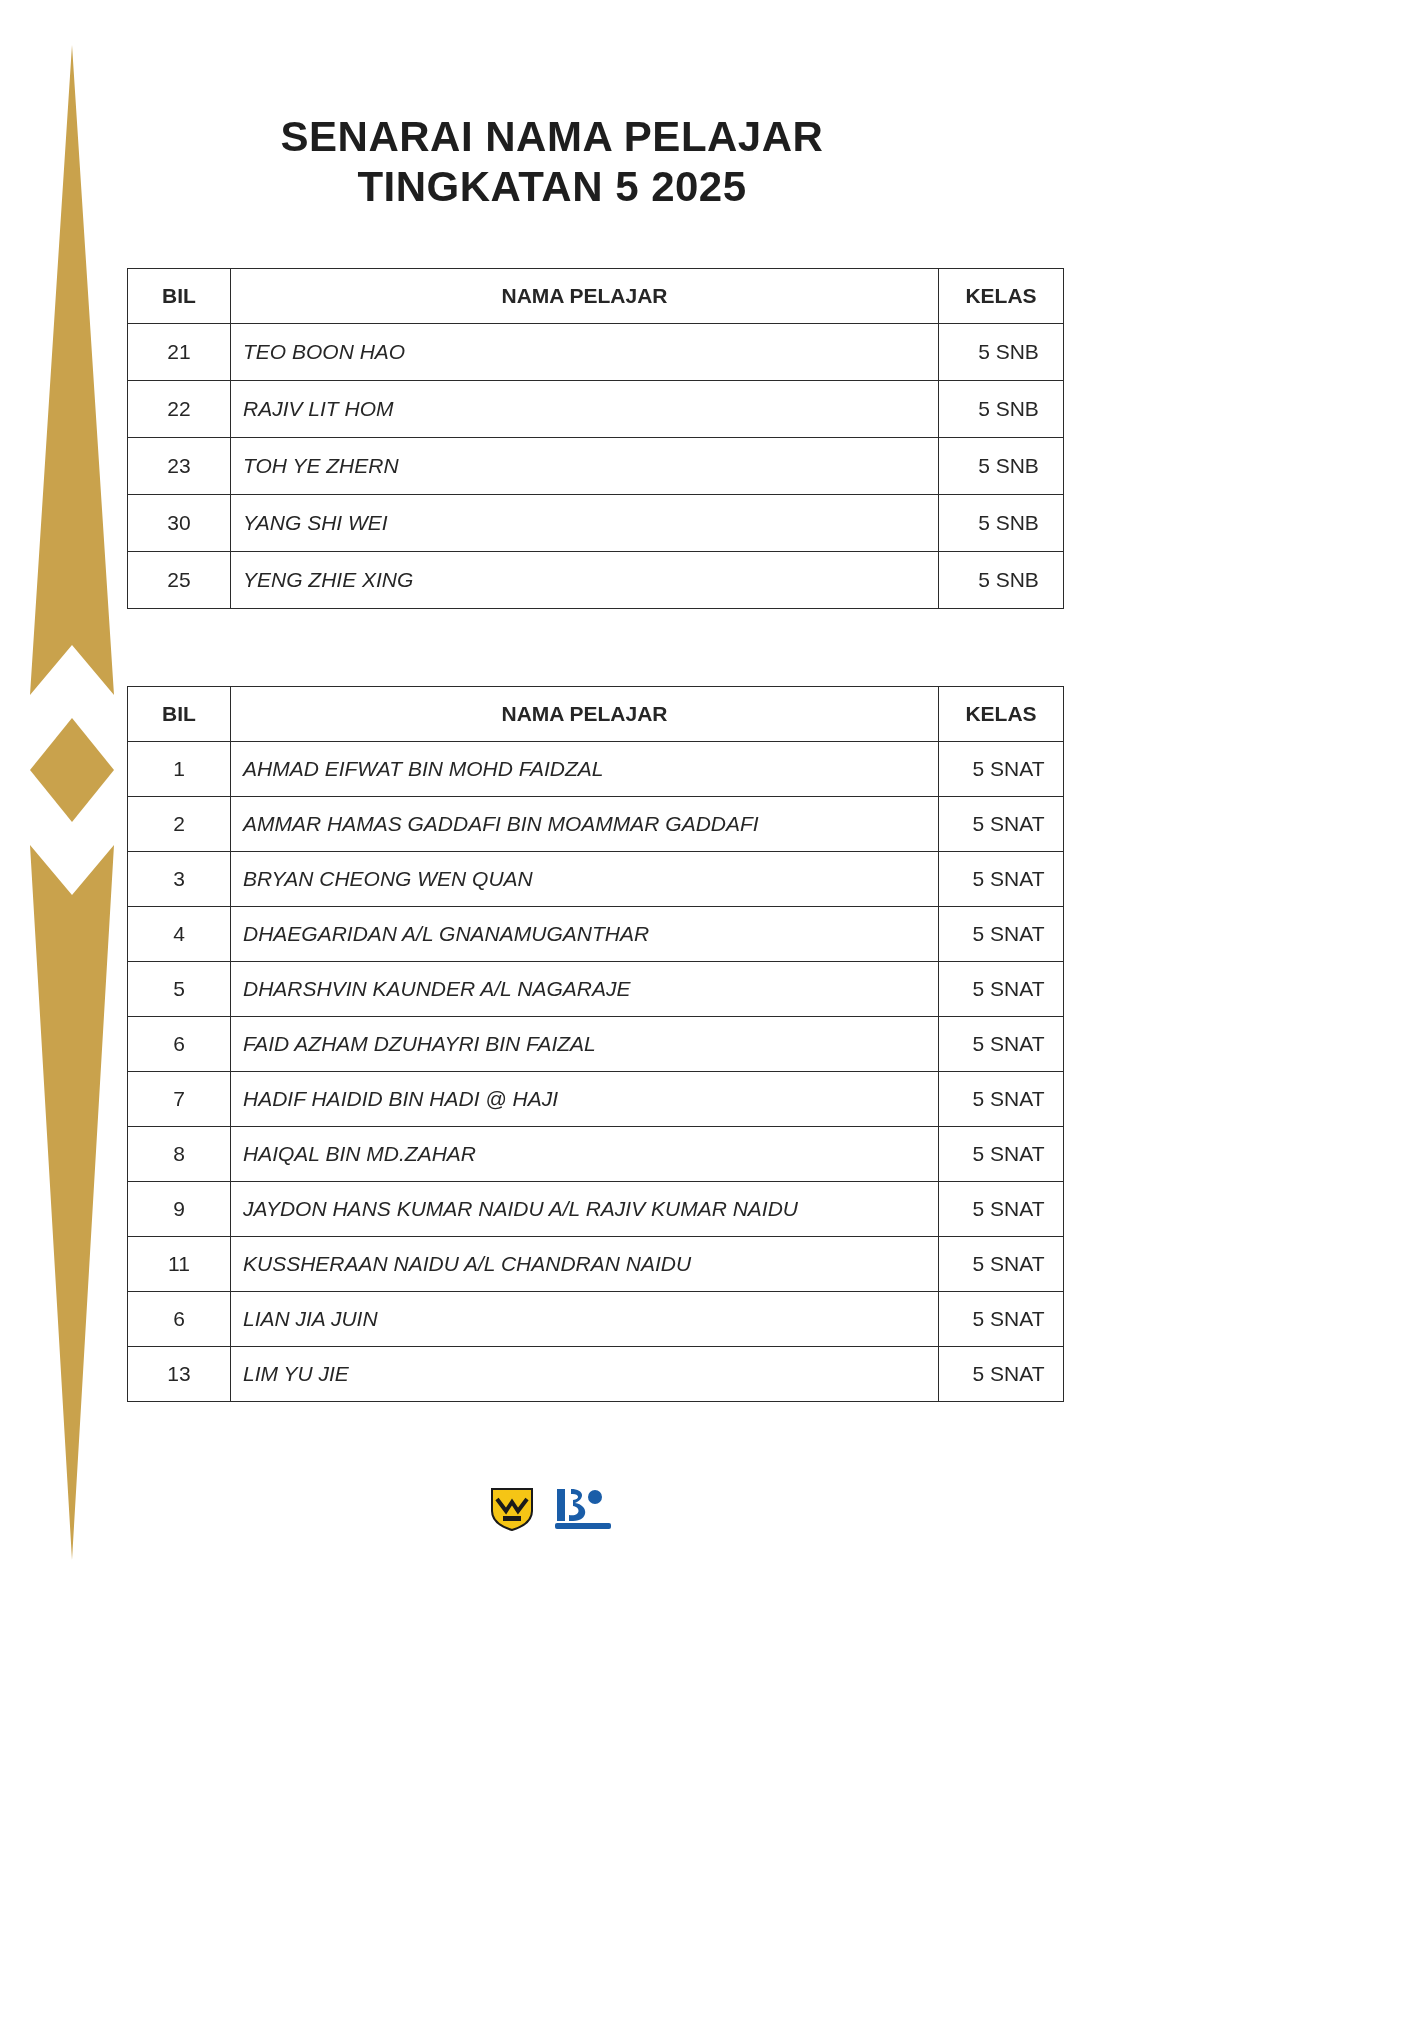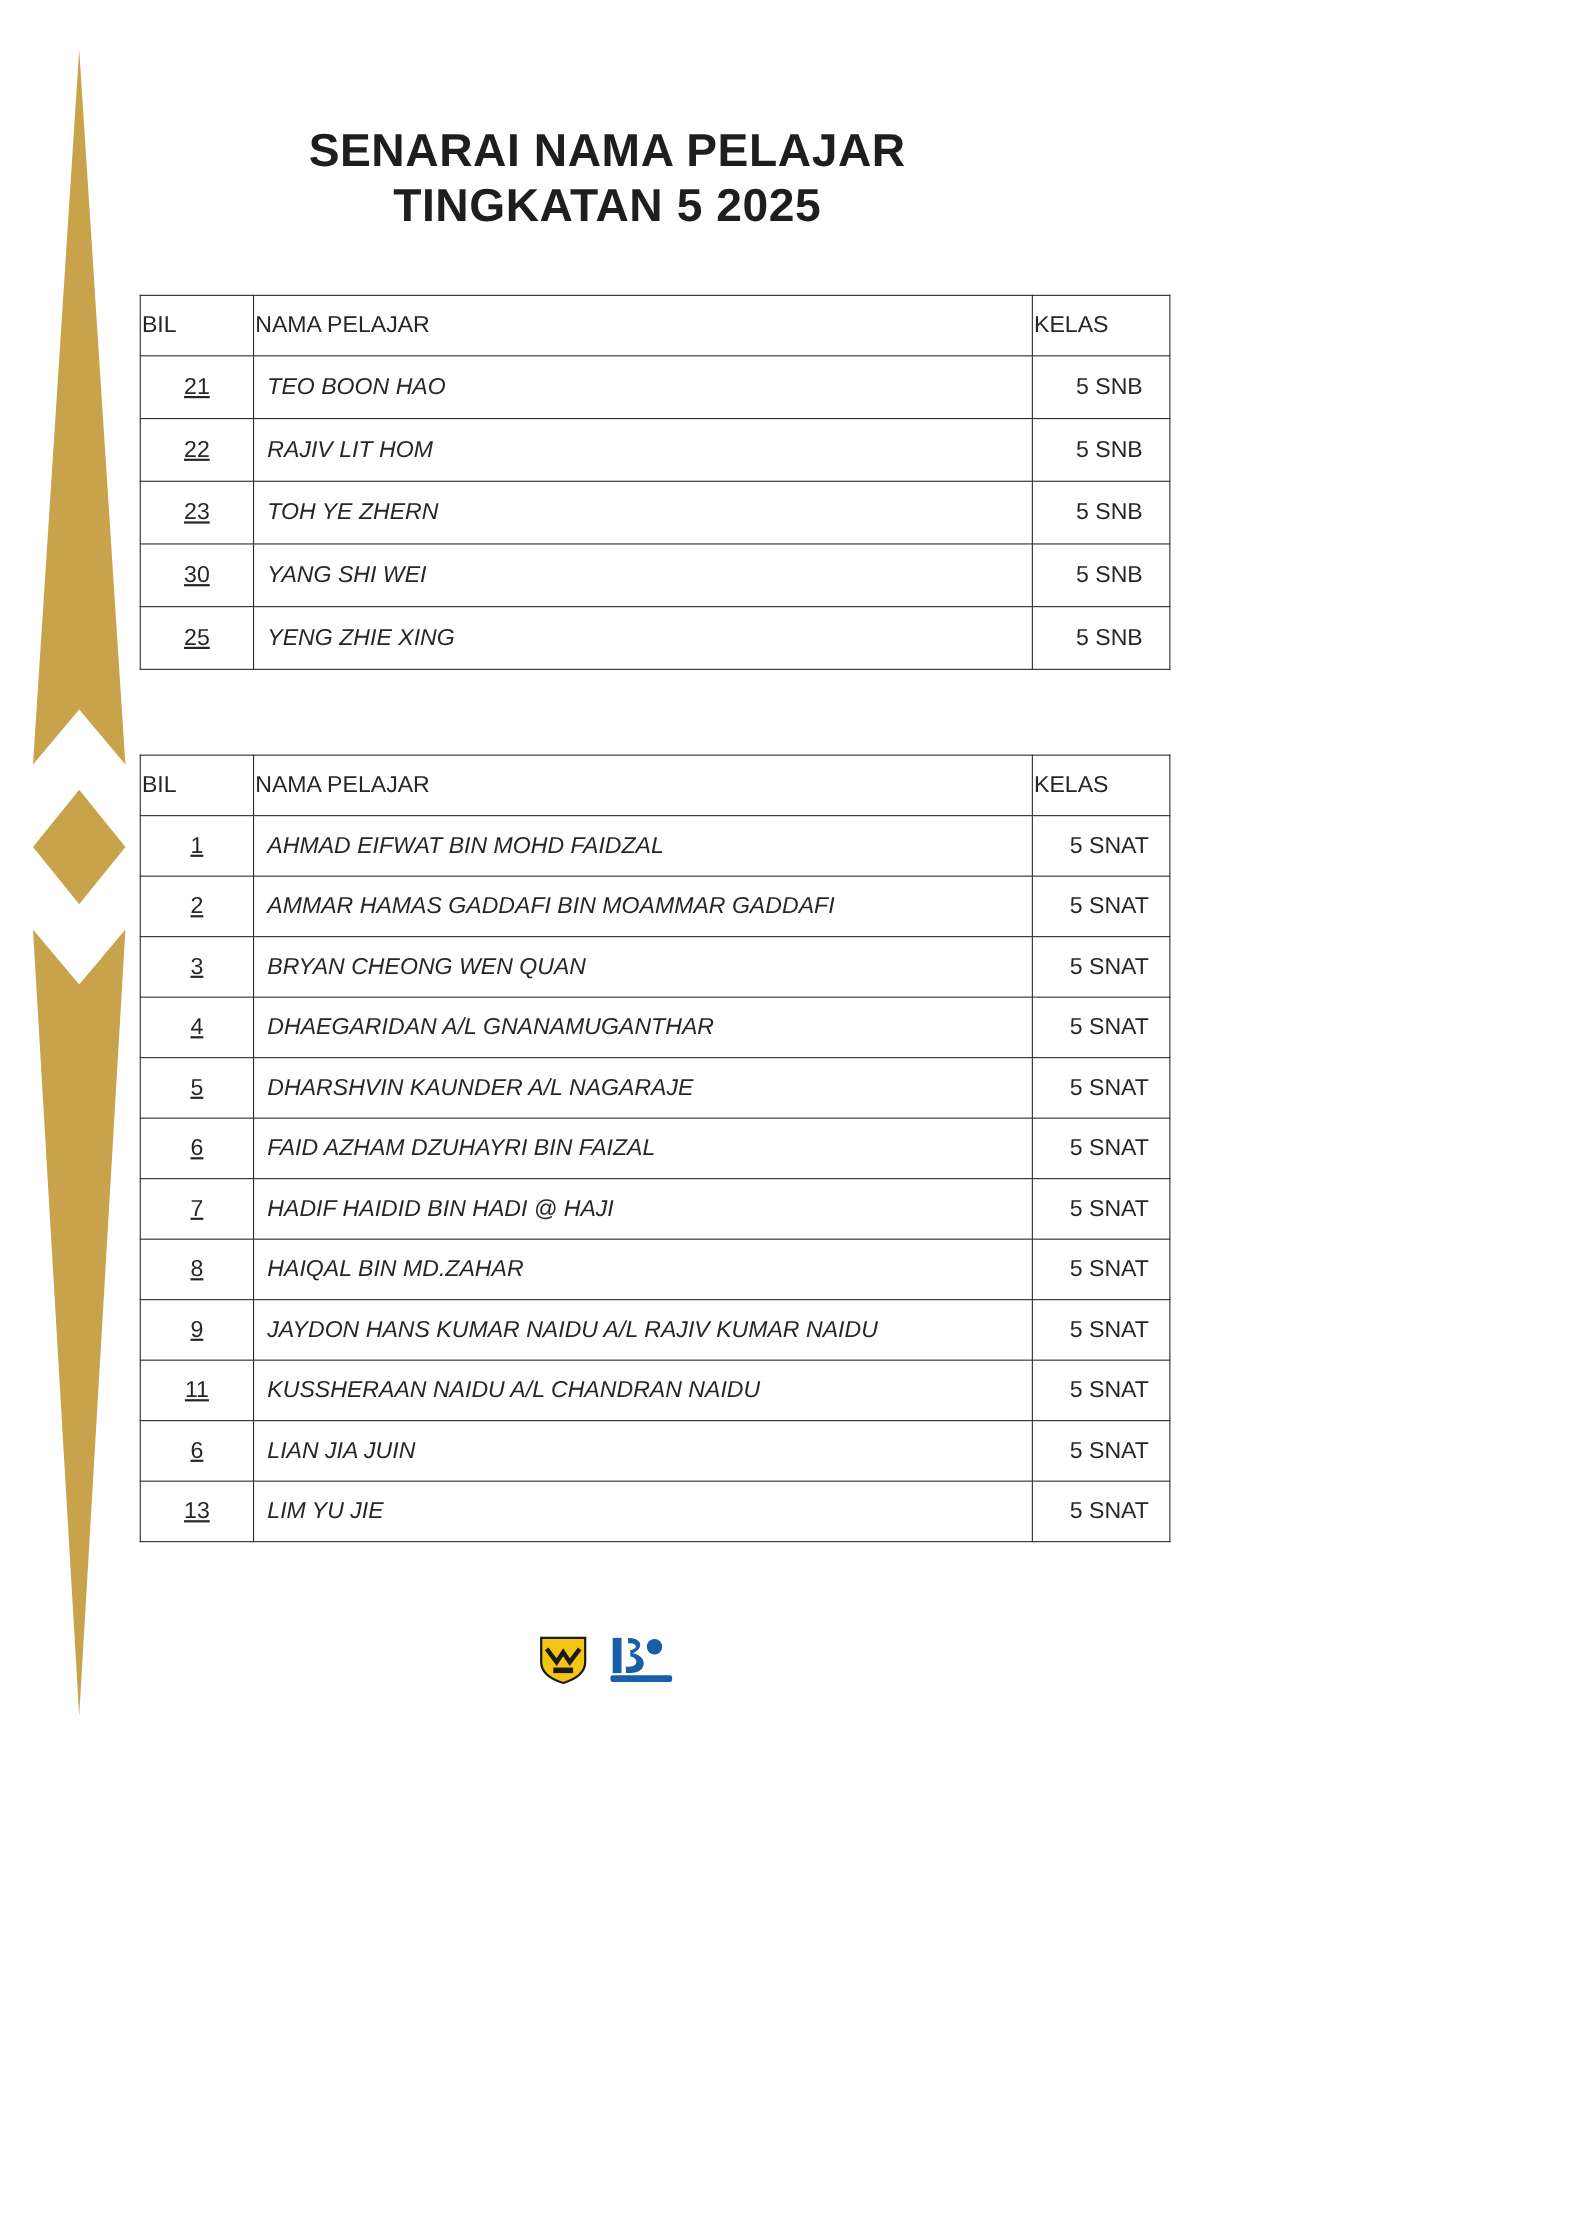--- a/index.html
+++ b/index.html
@@ -25,24 +25,24 @@
     border-collapse:collapse;table-layout:fixed;
     font-size:21px;color:#262626;
   }
   .tbl-1{top:268px;}
   .tbl-2{top:686px;}
   .tbl th,.tbl td{
     border:1px solid #2b2b2b;
     vertical-align:middle;
     overflow:hidden;white-space:nowrap;
   }
-  .tbl th{font-weight:400;text-align:left;height:52px;}
+  .tbl th{font-weight:700;text-align:center;height:52px;}
   .tbl-1 td{height:54px;}
   .tbl-2 td{height:52px;}
-  .col-bil{text-align:center;text-decoration:underline;}
+  .col-bil{text-align:center;}
   .col-nama{text-align:left;padding-left:12px;font-style:italic;}
   .col-kelas{text-align:center;padding-left:16px;}
   .footer-logos{
     position:absolute;left:84px;top:1484px;width:936px;
     display:flex;justify-content:center;align-items:center;gap:16px;
     height:48px;
   }
   .logo{display:block;}
 </style>
 </head>

